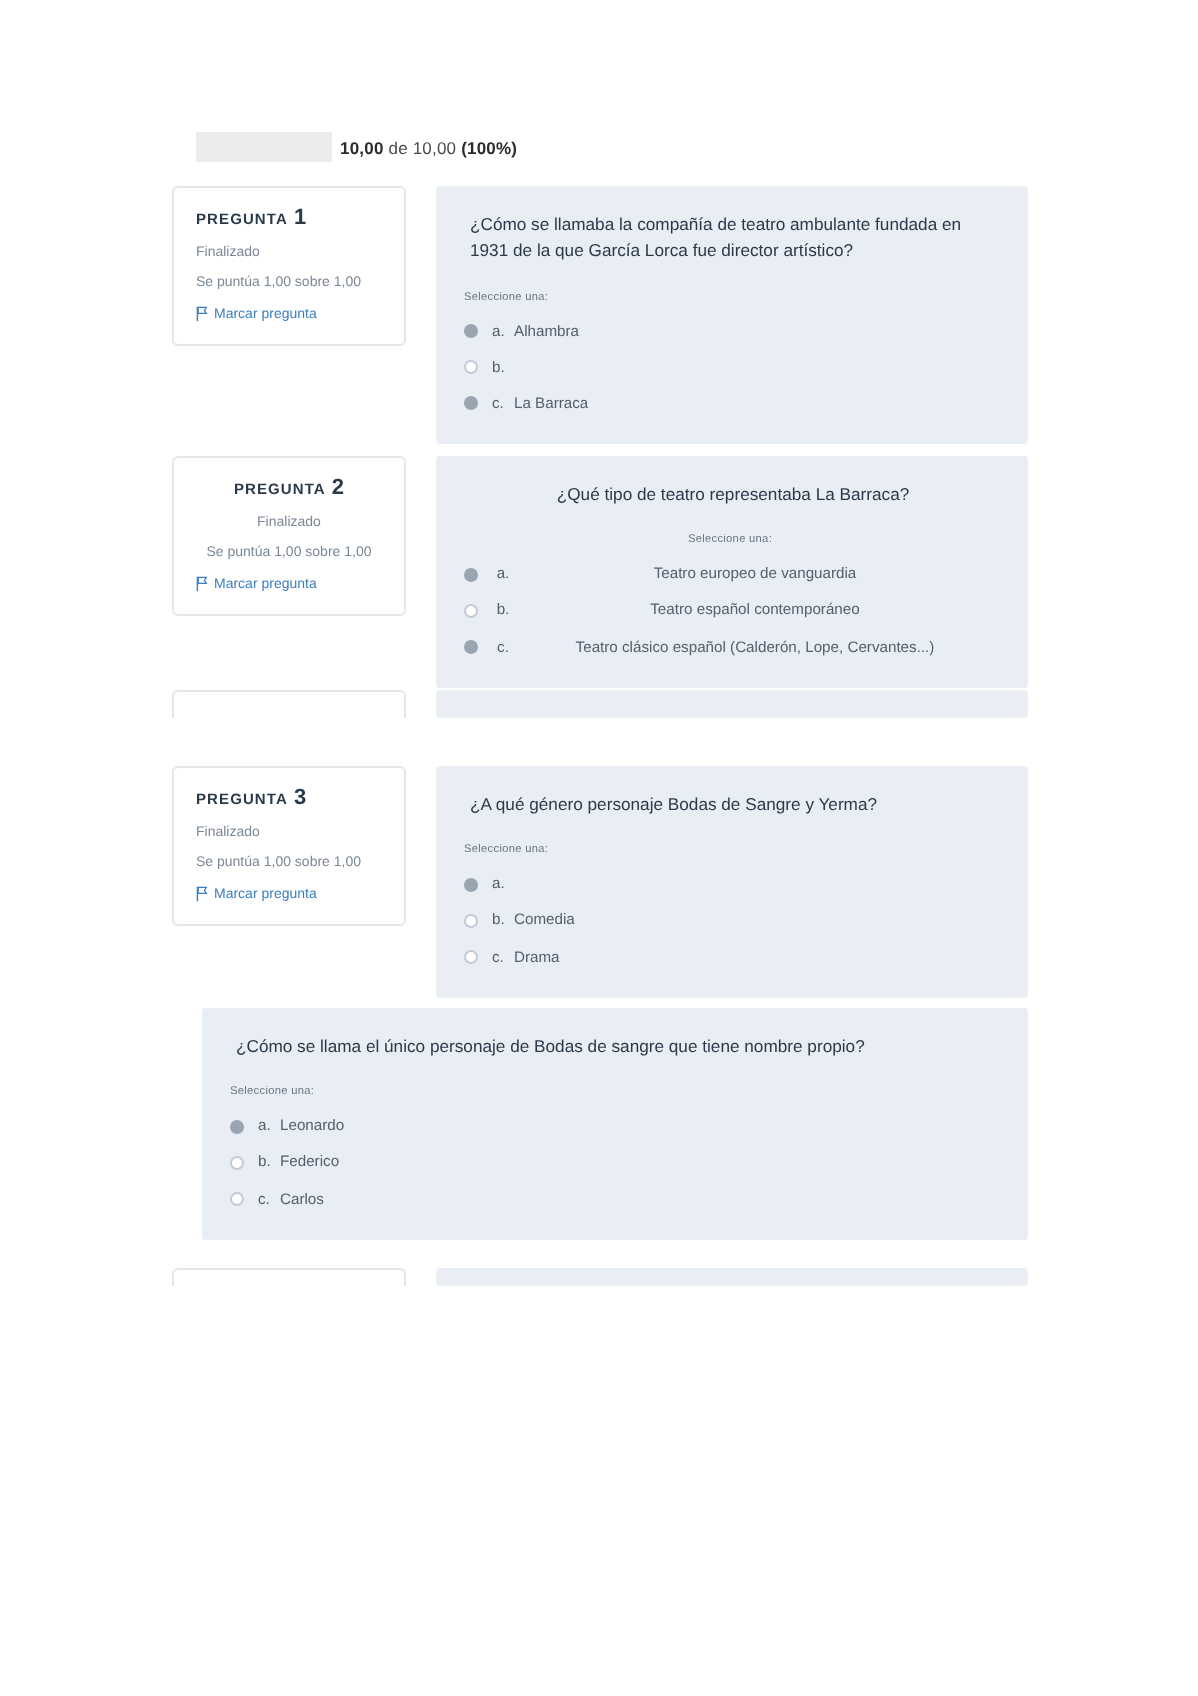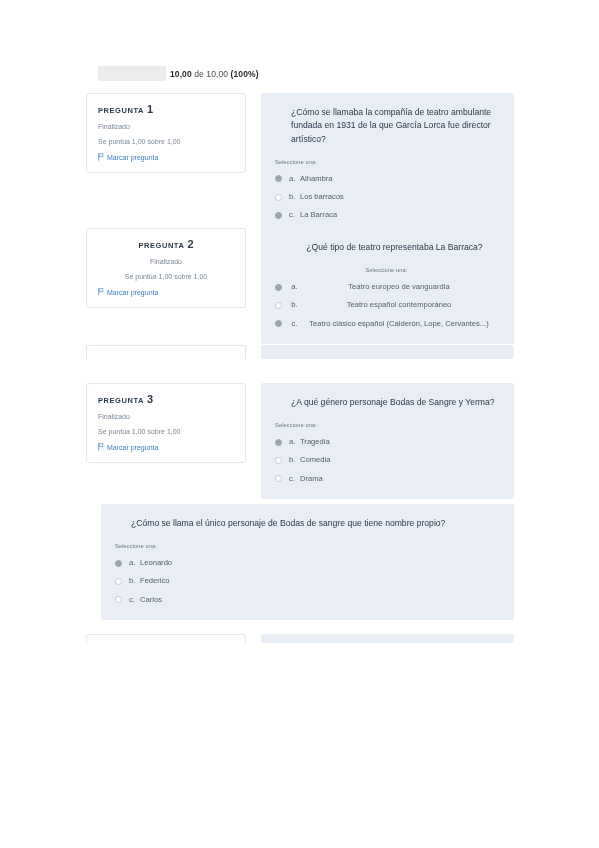--- a/index.html
+++ b/index.html
@@ -46,21 +46,21 @@
     left: 86px;
     width: 428px;
   }
   .qrow {
     display: flex;
     align-items: flex-start;
     gap: 0px;
   }
 
   .qinfo {
-    width: 160px;
+    width: 117px;
     box-sizing: border-box;
     background: #ffffff;
     border: 1px solid #e3e6ea;
     border-radius: 3px;
     padding: 10px 11px 11px 11px;
     flex: 0 0 auto;
   }
   .qinfo-title {
     font-size: 7.5px;
     font-weight: bold;
@@ -105,21 +105,21 @@
     background: #e9edf4;
     border-radius: 2px;
     padding: 13px 16px 16px 14px;
     box-sizing: border-box;
     min-height: 0;
   }
   .qtext {
     font-size: 8.6px;
     line-height: 1.55;
     color: #2b3a4a;
-    margin: 0 0 13px 16px;
+    margin: 0 0 13px 3px;
   }
   .qselect-label {
     font-size: 5.6px;
     color: #6b7684;
     margin: 0 0 9px 0;
     letter-spacing: 0.15px;
   }
   .opt {
     display: flex;
     align-items: flex-start;
@@ -201,21 +201,20 @@
       <p class="qtext">¿Cómo se llamaba la compañía de teatro ambulante fundada en 1931 de la que García Lorca fue director artístico?</p>
       <p class="qselect-label">Seleccione una:</p>
       <div class="opt">
         <span class="opt-radio checked"></span>
         <span class="opt-letter">a.</span>
         <span class="opt-text">Alhambra</span>
       </div>
       <div class="opt">
         <span class="opt-radio"></span>
         <span class="opt-letter">b.</span>
-        <span class="opt-text">Los barracos</span>
       </div>
       <div class="opt">
         <span class="opt-radio checked"></span>
         <span class="opt-letter">c.</span>
         <span class="opt-text">La Barraca</span>
       </div>
     </div>
   </div>
 </div>
 
@@ -283,21 +282,20 @@
         </span>
         <span>Marcar pregunta</span>
       </div>
     </div>
     <div class="qbody">
       <p class="qtext">¿A qué género personaje Bodas de Sangre y Yerma?</p>
       <p class="qselect-label">Seleccione una:</p>
       <div class="opt">
         <span class="opt-radio checked"></span>
         <span class="opt-letter">a.</span>
-        <span class="opt-text">Tragedia</span>
       </div>
       <div class="opt">
         <span class="opt-radio"></span>
         <span class="opt-letter">b.</span>
         <span class="opt-text">Comedia</span>
       </div>
       <div class="opt">
         <span class="opt-radio"></span>
         <span class="opt-letter">c.</span>
         <span class="opt-text">Drama</span>

